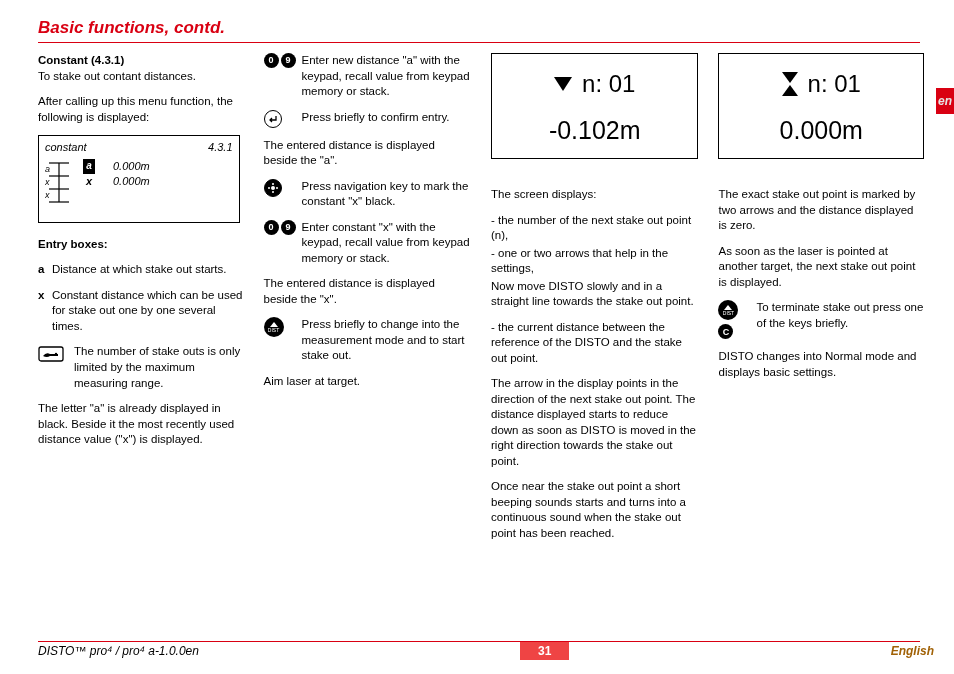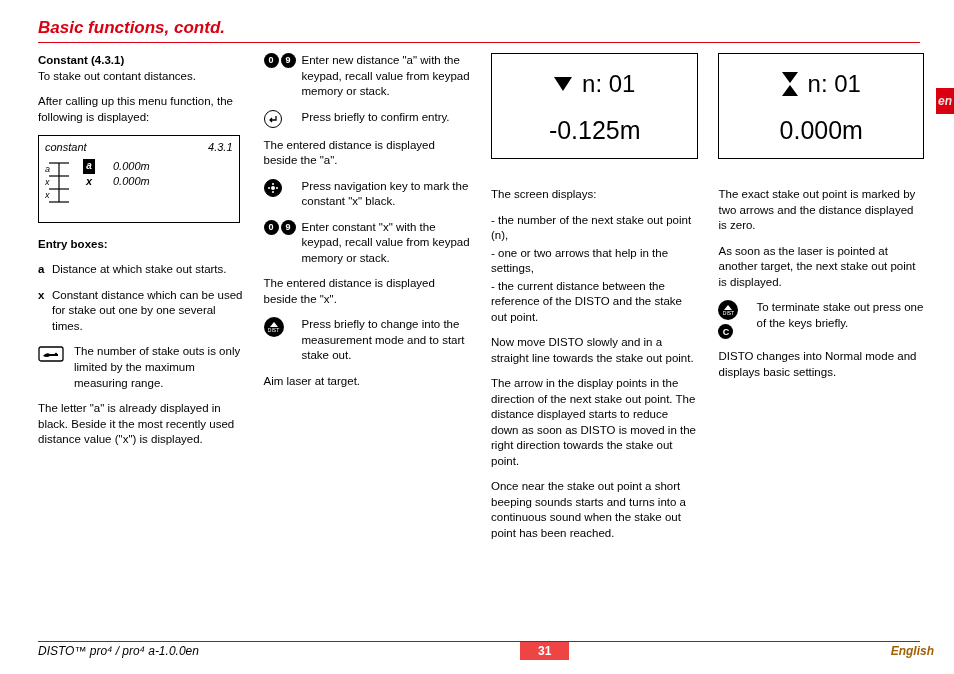--- a/index.html
+++ b/index.html
@@ -163,27 +163,27 @@
       </div>
       <p>Aim laser at target.</p>
     </div>
 
     <div class="col col3">
       <div class="display-box">
         <div class="top">
           <span class="tri-down"></span>
           <span>n:  01</span>
         </div>
-        <div class="val">-0.125m</div>
+        <div class="val">-0.102m</div>
       </div>
       <p>The screen displays:</p>
       <p style="margin-bottom:2px">- the number of the next stake out point (n),</p>
       <p style="margin-bottom:2px">- one or two arrows that help in the settings,</p>
+      <p>Now move DISTO slowly and in a straight line towards the stake out point.</p>
       <p>- the current distance between the reference of the  DISTO and the stake out point.</p>
-      <p>Now move DISTO slowly and in a straight line towards the stake out point.</p>
       <p>The arrow in the display points in the direction of the next stake out point. The distance displayed starts to reduce down as soon as DISTO is moved in the right direction towards the stake out point.</p>
       <p>Once near the stake out point a short beeping sounds starts and turns into a continuous sound when the stake out point has been reached.</p>
     </div>
 
     <div class="col col4">
       <div class="display-box">
         <div class="top">
           <span class="tri-pair">
             <span class="tri-down-sm"></span>
             <span class="tri-up-sm"></span>

